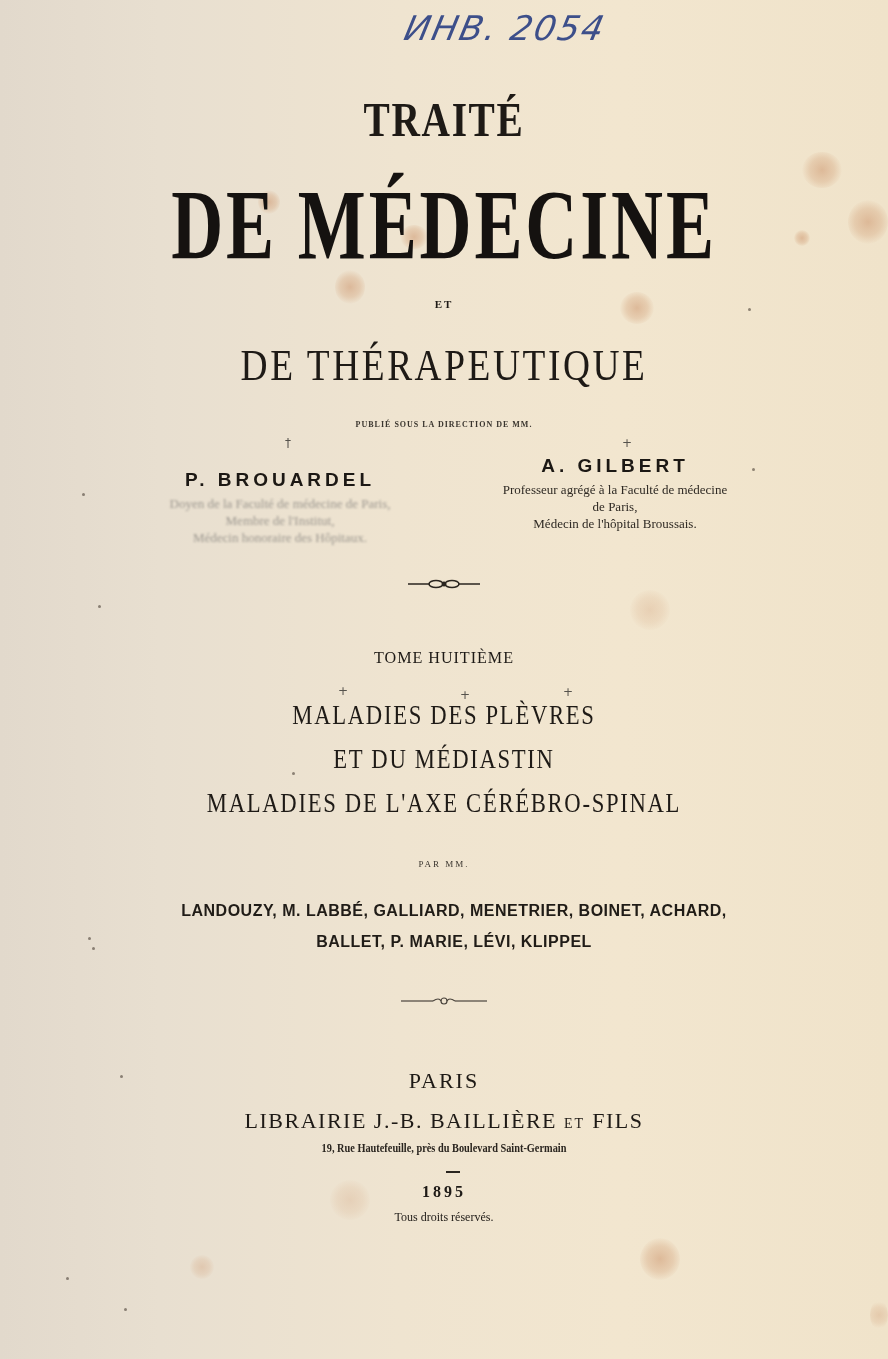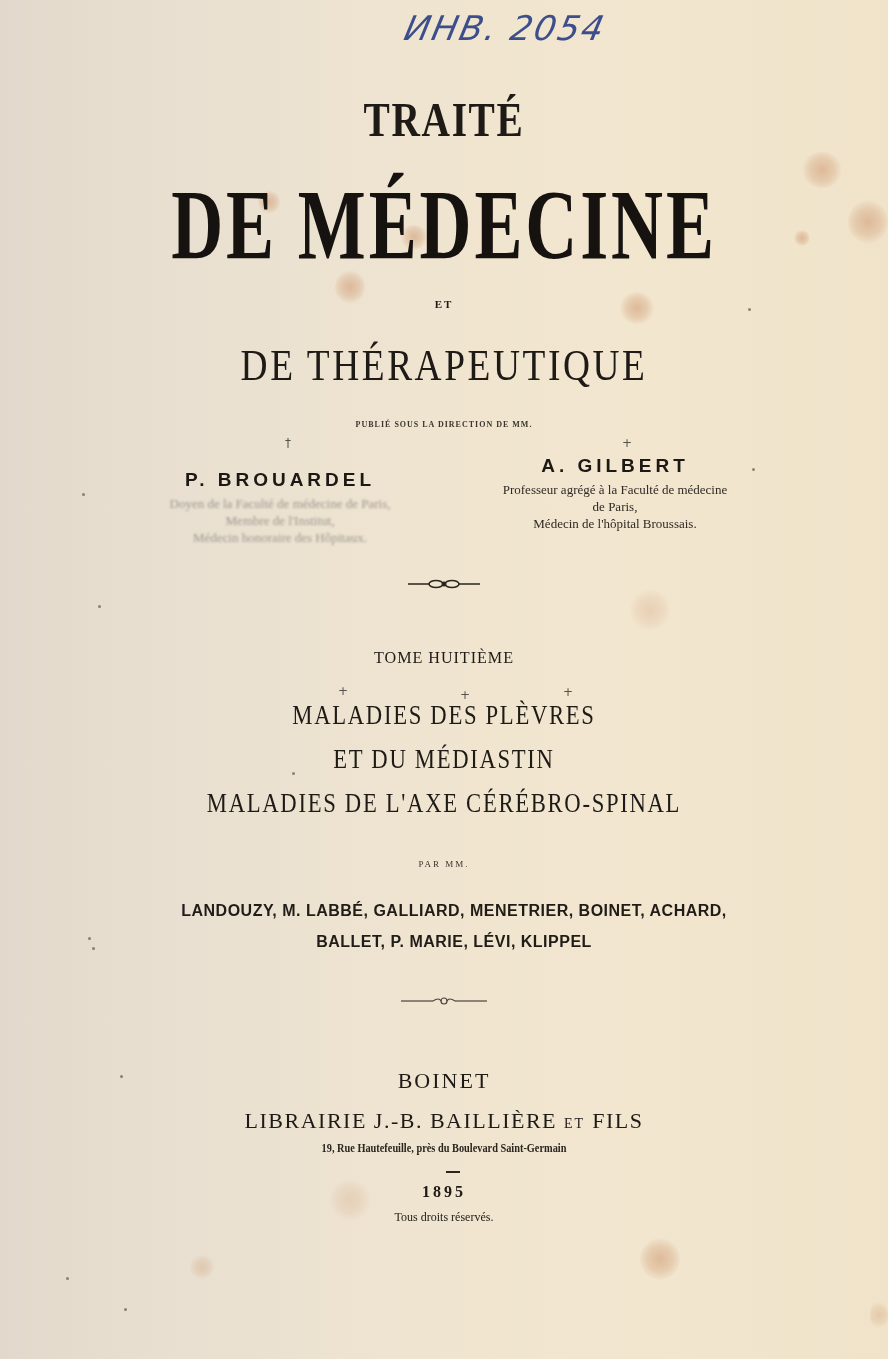--- a/index.html
+++ b/index.html
@@ -262,21 +262,21 @@
   <div class="ornament" style="top:995px;">
     <svg width="90" height="12" viewBox="0 0 90 12">
       <line x1="2" y1="6" x2="34" y2="6" stroke="#4a443c" stroke-width="1.2"></line>
       <path d="M34 6 Q40 2 42 6" fill="none" stroke="#4a443c" stroke-width="1.2"></path>
       <circle cx="45" cy="6" r="3" fill="none" stroke="#4a443c" stroke-width="1.2"></circle>
       <path d="M48 6 Q50 2 56 6" fill="none" stroke="#4a443c" stroke-width="1.2"></path>
       <line x1="56" y1="6" x2="88" y2="6" stroke="#4a443c" stroke-width="1.2"></line>
     </svg>
   </div>
 
-  <div class="line paris">BOINET</div>
+  <div class="line paris">PARIS</div>
   <div class="line librairie">
     <span>LIBRAIRIE J.-B. BAILLIÈRE</span>
     <span class="et-small">ET</span>
     <span>FILS</span>
   </div>
   <div class="line address">19, Rue Hautefeuille, près du Boulevard Saint-Germain</div>
   <div class="dash"></div>
   <div class="line year">1895</div>
   <div class="line rights">Tous droits réservés.</div>
 

